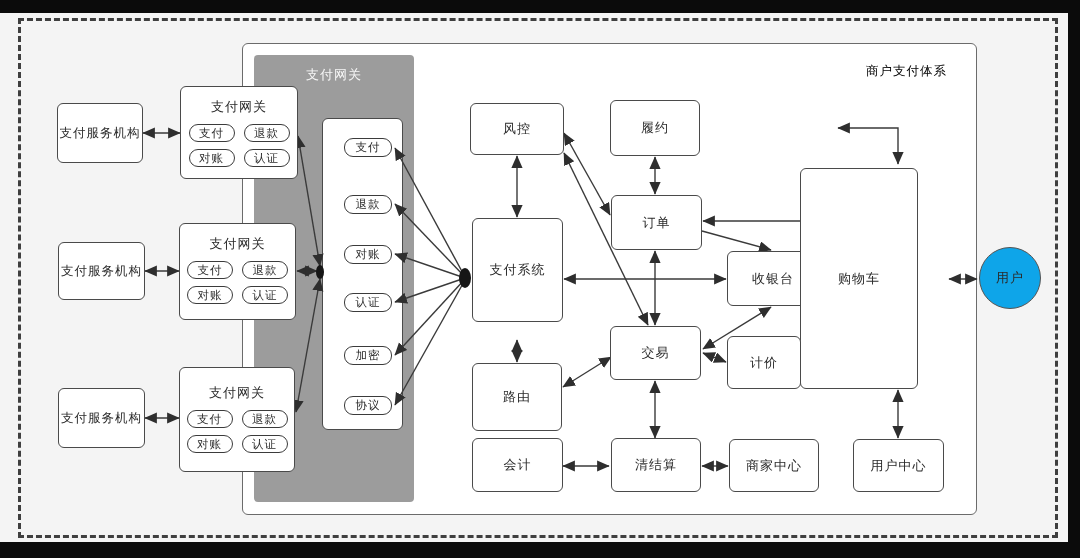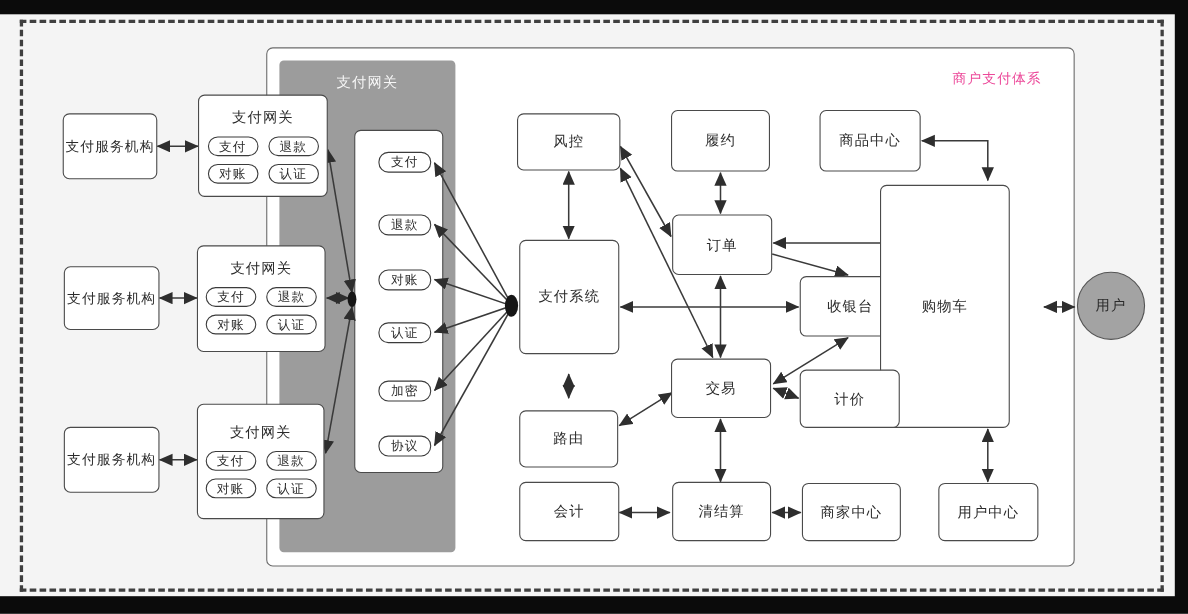--- a/index.html
+++ b/index.html
@@ -7,38 +7,38 @@
     width:1080px;height:558px;overflow:hidden;position:relative;
     background:#0b0b0b;
     font-family:"DejaVu Sans","Liberation Sans",sans-serif;
     color:#2b2b2b;
   }
   .stage{position:absolute;left:0;top:0;width:1080px;height:558px;}
   .light-area{position:absolute;left:0;top:13px;width:1068px;height:529px;background:#f4f4f4;}
   .ants{position:absolute;left:18px;top:18px;width:1040px;height:520px;box-sizing:border-box;
         border:3px dashed #3f3f3f;}
   .panel{position:absolute;background:#ffffff;border:1.5px solid #6b6b6b;border-radius:6px;box-sizing:border-box;}
-  .merchant-title{position:absolute;top:19px;right:29px;font-size:12.5px;color:#ec4899;letter-spacing:1px;}
+  .merchant-title{position:absolute;top:19px;right:29px;font-size:12.5px;color:#000000;letter-spacing:1px;}
   .gray-panel{position:absolute;left:254px;top:55px;width:160px;height:447px;background:#9c9c9c;
               border-radius:4px;}
   .gray-title{position:absolute;top:11px;left:0;width:100%;text-align:center;font-size:13px;color:#f7f7f7;letter-spacing:1px;}
   .listbox{position:absolute;left:322px;top:118px;width:81px;height:312px;background:#fff;
            border:1.5px solid #4a4a4a;border-radius:6px;box-sizing:border-box;}
   svg.connectors{position:absolute;left:0;top:0;width:1080px;height:558px;pointer-events:none;}
   .node{position:absolute;background:#fff;border:1.5px solid #4a4a4a;border-radius:6px;box-sizing:border-box;
         display:flex;align-items:center;justify-content:center;font-size:13px;letter-spacing:1px;}
   .chipbox{position:absolute;background:#fff;border:1.5px solid #4a4a4a;border-radius:6px;box-sizing:border-box;}
   .gw-title{text-align:center;font-size:13px;letter-spacing:1px;margin-top:11px;}
   .gw-grid{display:grid;grid-template-columns:46px 46px;column-gap:9px;row-gap:7px;justify-content:center;margin-top:8px;}
   .chip{width:46px;height:18px;border:1.4px solid #3b3b3b;border-radius:9px;background:#fff;
         display:flex;align-items:center;justify-content:center;font-size:11.5px;letter-spacing:1px;box-sizing:border-box;}
   .item{position:absolute;left:344px;width:48px;height:19px;border:1.4px solid #3b3b3b;border-radius:9px;background:#fff;
         display:flex;align-items:center;justify-content:center;font-size:11.5px;letter-spacing:1px;box-sizing:border-box;}
   .user-circle{position:absolute;left:979px;top:247px;width:62px;height:62px;border-radius:50%;
-        background:#a3a3a3;border:1.5px solid #555;box-sizing:border-box;
+        background:#0ea5e9;border:1.5px solid #555;box-sizing:border-box;
         display:flex;align-items:center;justify-content:center;font-size:13px;letter-spacing:1px;}
 </style>
 </head>
 <body>
 
 <div class="stage">
 
   <div class="light-area"></div>
   <div class="ants"></div>
 
@@ -143,42 +143,39 @@
   <div class="item" style="top:293px;">认证</div>
   <div class="item" style="top:346px;">加密</div>
   <div class="item" style="top:396px;">协议</div>
 
   <div class="node" style="left:470px;top:103px;width:94px;height:52px;">
       <span>风控</span>
     </div>
   <div class="node" style="left:610px;top:100px;width:90px;height:56px;">
       <span>履约</span>
     </div>
-  <div class="node" style="left:745px;top:100px;width:92px;height:56px;">
-      <span>商品中心</span>
-    </div>
   <div class="node" style="left:611px;top:195px;width:91px;height:55px;">
       <span>订单</span>
     </div>
   <div class="node" style="left:472px;top:218px;width:91px;height:104px;">
       <span>支付系统</span>
     </div>
   <div class="node" style="left:727px;top:251px;width:92px;height:55px;text-align:center;">
       <span>收银台</span>
     </div>
   <div class="node" style="left:800px;top:168px;width:118px;height:221px;">
       <span>购物车</span>
     </div>
-  <div class="node" style="left:472px;top:373px;width:90px;height:52px;">
+  <div class="node" style="left:472px;top:363px;width:90px;height:68px;">
       <span>路由</span>
     </div>
   <div class="node" style="left:610px;top:326px;width:91px;height:54px;">
       <span>交易</span>
     </div>
-  <div class="node" style="left:727px;top:336px;width:91px;height:53px;justify-content:center;">
+  <div class="node" style="left:727px;top:336px;width:74px;height:53px;justify-content:center;">
       <span>计价</span>
     </div>
   <div class="node" style="left:472px;top:438px;width:91px;height:54px;">
       <span>会计</span>
     </div>
   <div class="node" style="left:611px;top:438px;width:90px;height:54px;">
       <span>清结算</span>
     </div>
   <div class="node" style="left:729px;top:439px;width:90px;height:53px;">
       <span>商家中心</span>

